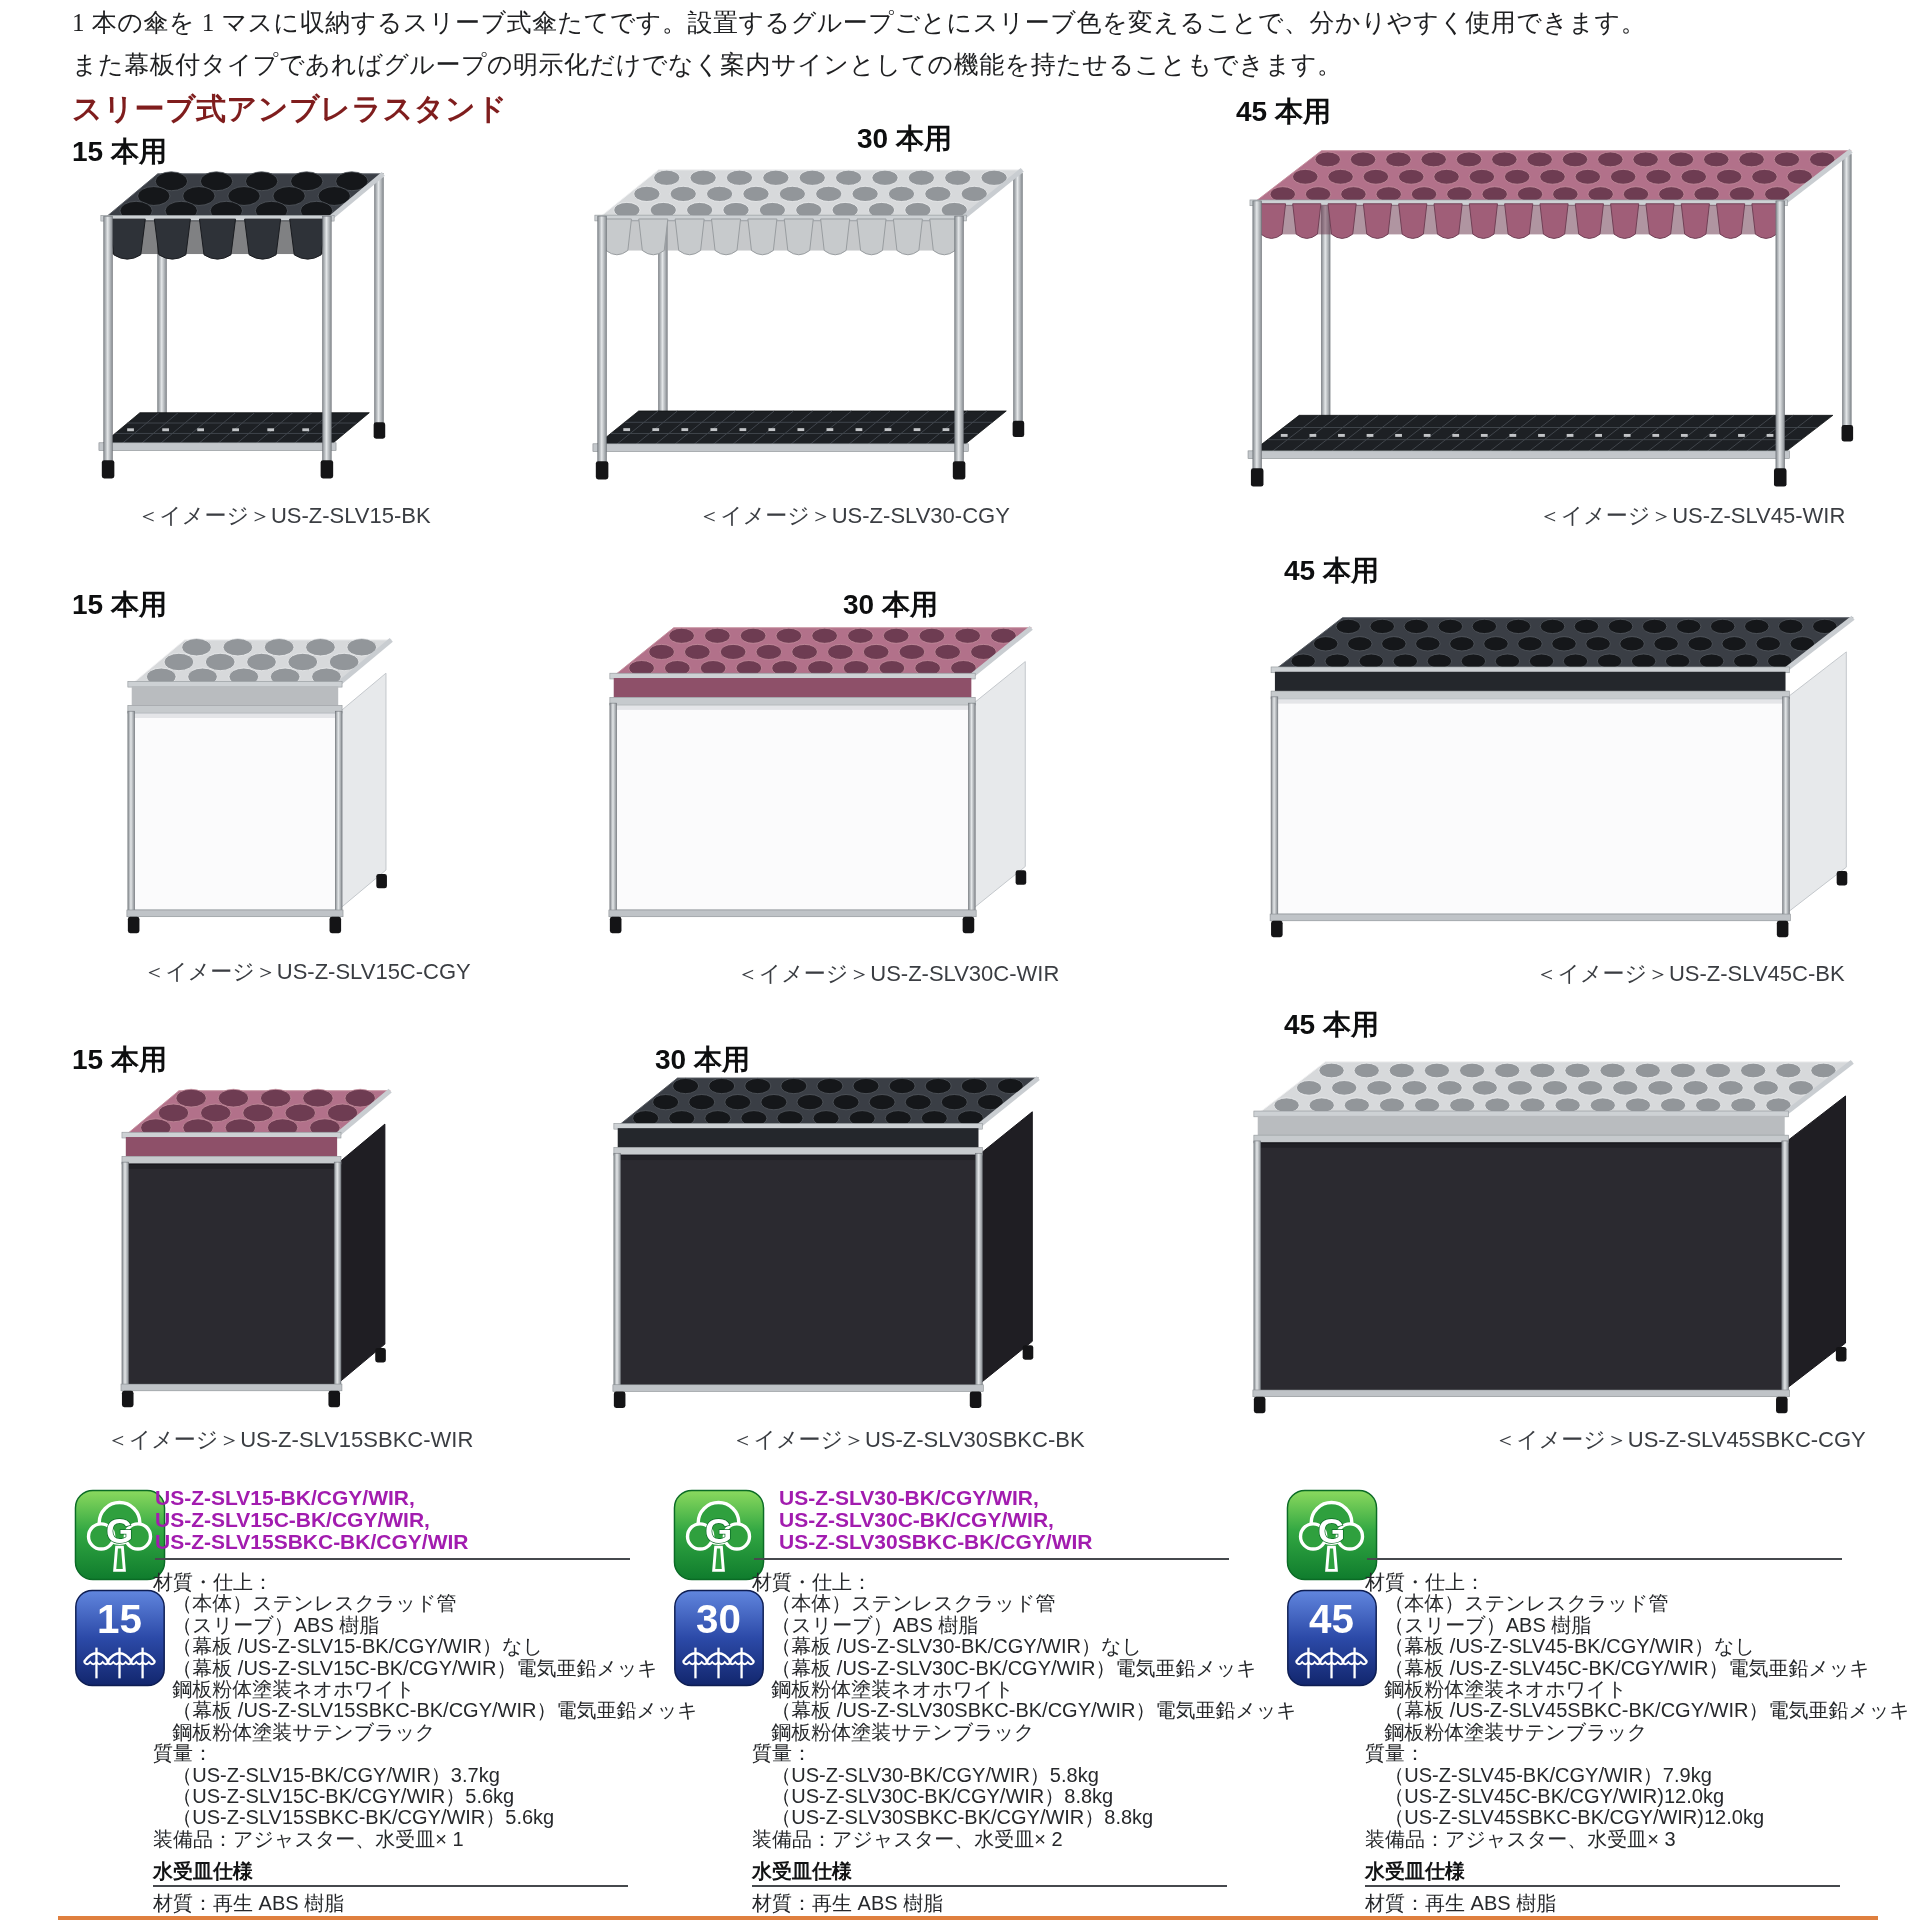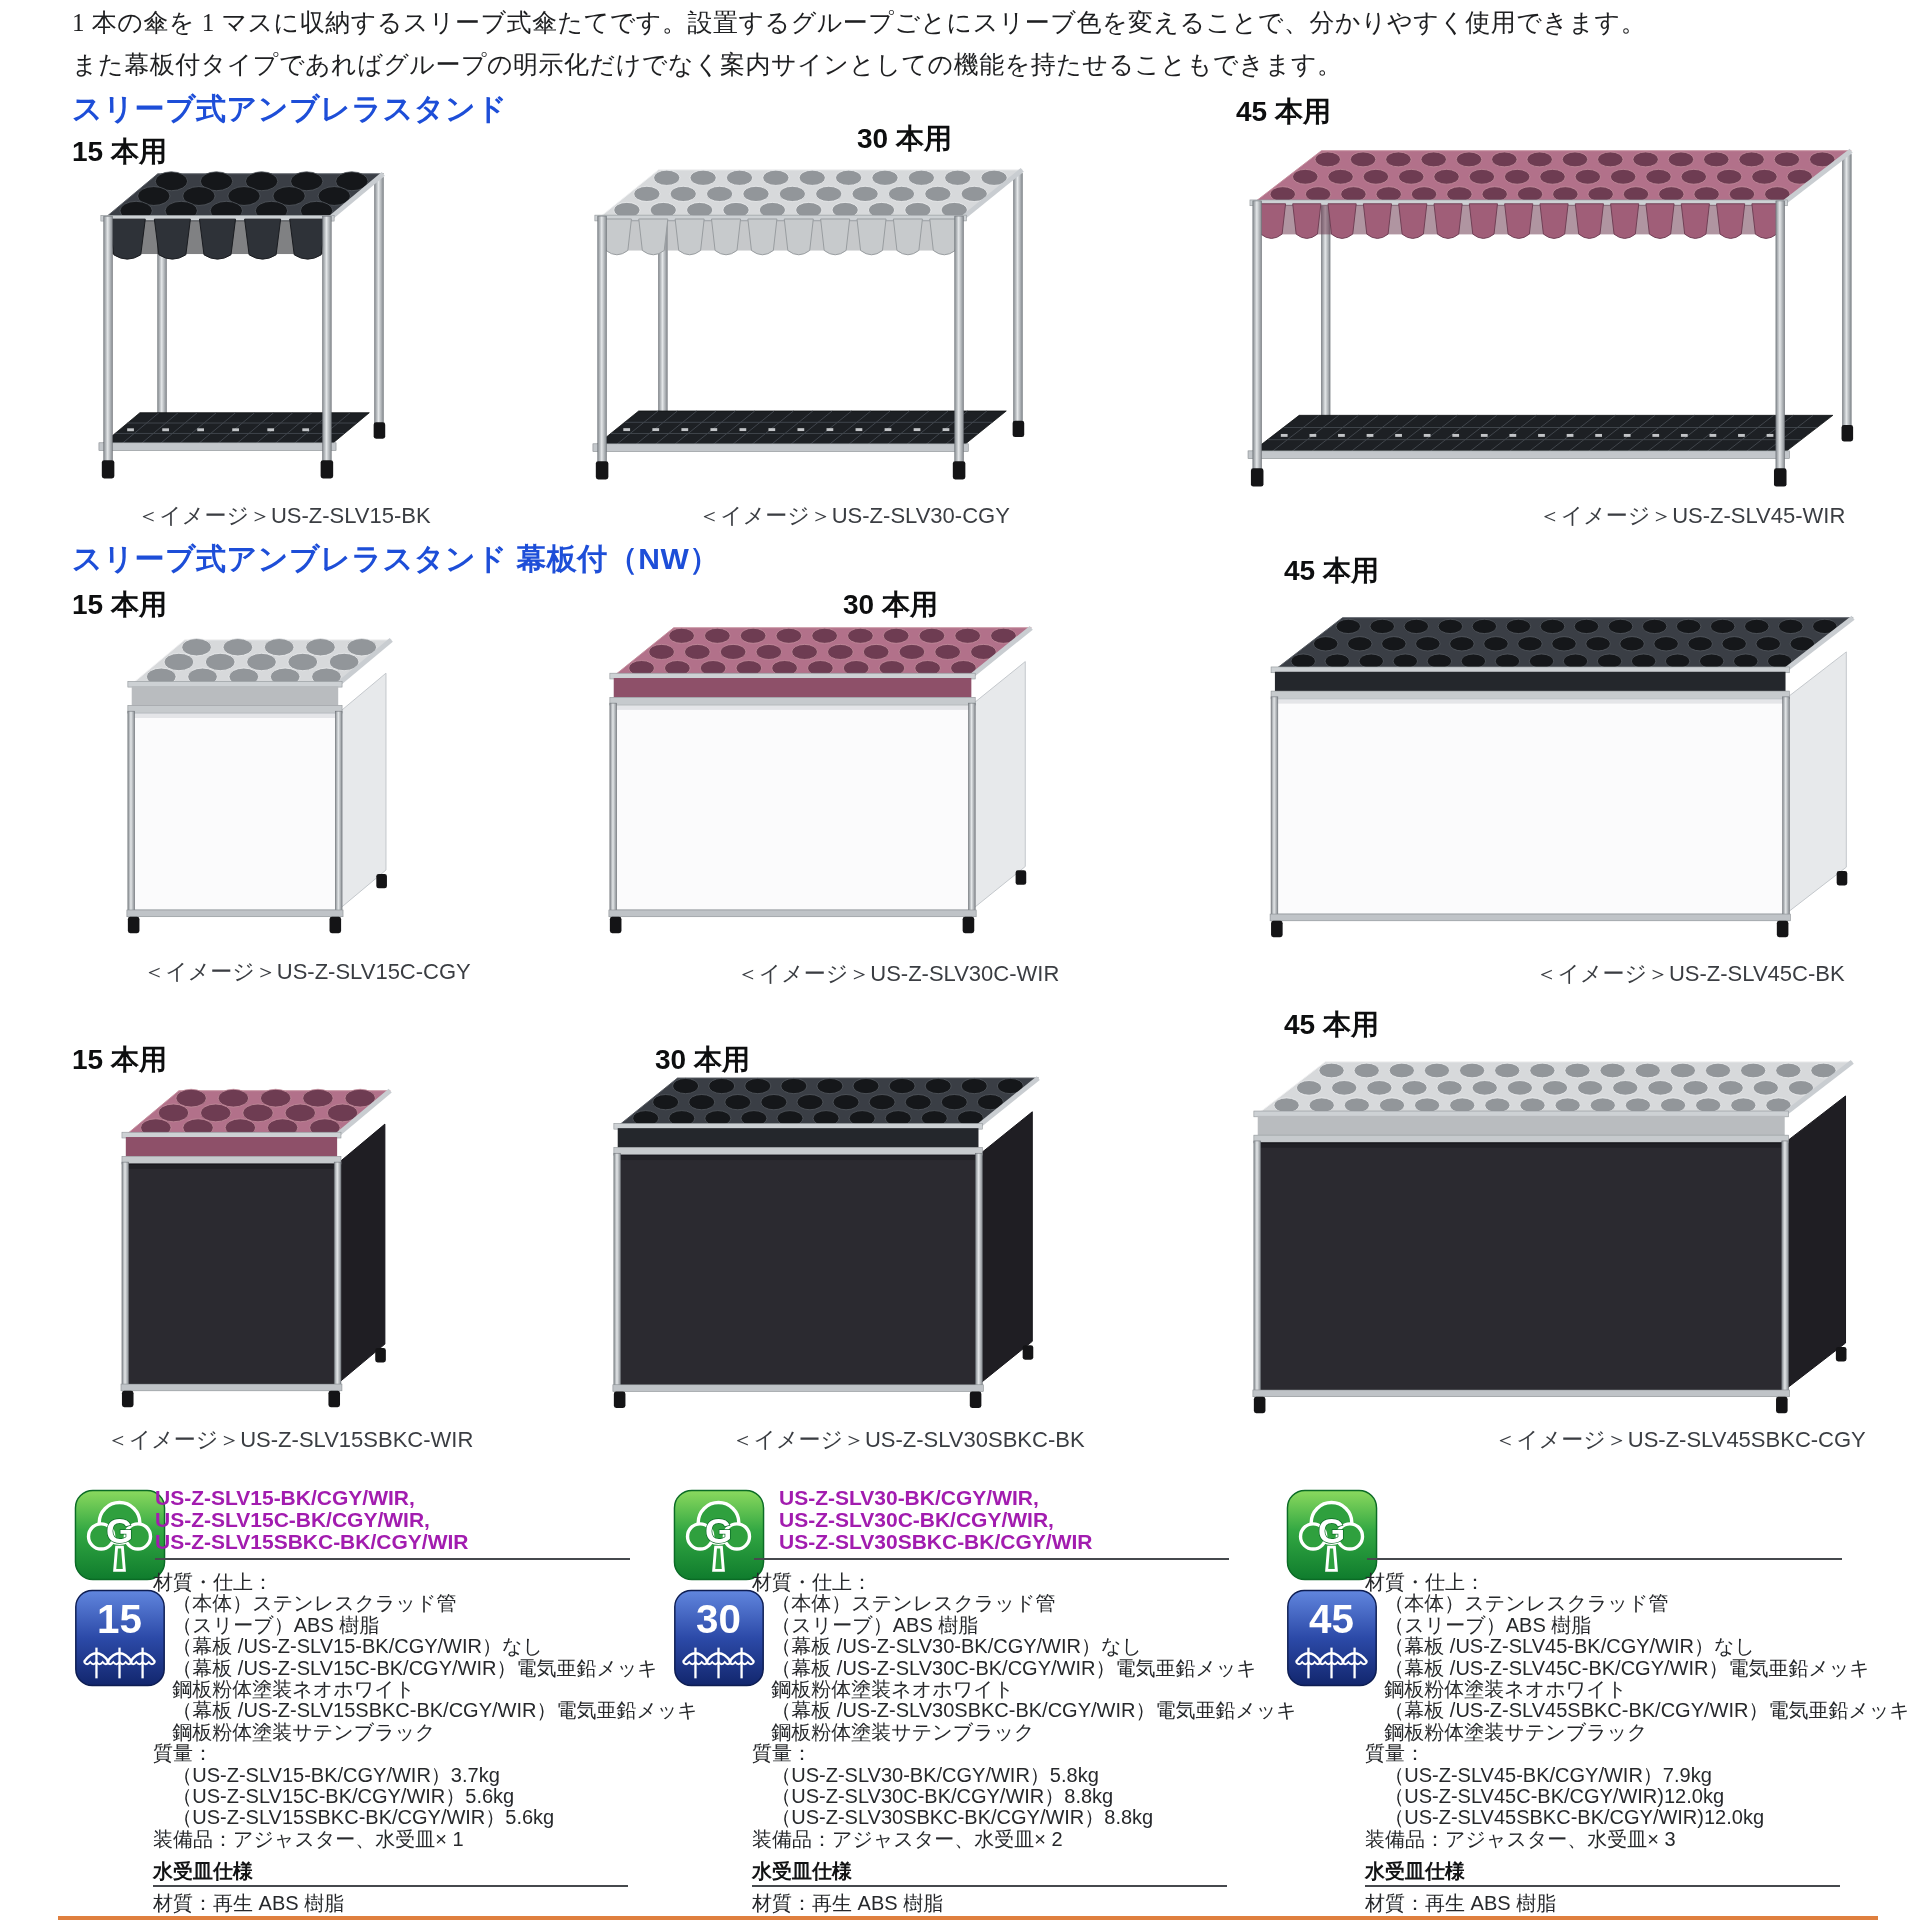--- a/index.html
+++ b/index.html
@@ -1,40 +1,39 @@
 <!DOCTYPE html>
 <html><head>
 <meta charset="utf-8">
 <style>
   html,body{margin:0;padding:0;background:#ffffff;}
   #page{position:relative;width:1931px;height:1931px;background:#ffffff;overflow:hidden;
         font-family:"Liberation Sans","DejaVu Sans",sans-serif;}
   .abs{position:absolute;}
   .intro{font-family:"Liberation Serif","DejaVu Serif",serif;font-size:25px;color:#1e1f21;
          letter-spacing:0.5px;white-space:nowrap;}
-  .sec-title{font-size:30px;font-weight:bold;color:#1d4ed8;white-space:nowrap;letter-spacing:0.5px;}
+  .sec-title{font-size:30px;font-weight:bold;color:#7f1d1d;white-space:nowrap;letter-spacing:0.5px;}
   .size-label{font-size:28px;font-weight:bold;color:#0d0e0f;white-space:nowrap;}
   .caption{font-size:22px;color:#3a3d42;white-space:nowrap;transform:translateX(-50%);}
   .product-figure{pointer-events:none;}
   .model-line{font-size:21px;line-height:22px;font-weight:bold;color:#a21caf;white-space:nowrap;}
   .rule{height:1.9px;background:#46494d;}
   .spec-line{font-size:20px;line-height:21.4px;color:#26282b;white-space:nowrap;}
   .tray-head{font-size:20px;font-weight:bold;color:#121314;white-space:nowrap;}
   .orange-rule{height:3.9px;background:#df7f3e;}
   .badge{width:92px;}
 </style>
 </head>
 <body>
 
 <div id="page">
   <div class="abs intro" style="left:72px;top:5.8px">1 本の傘を 1 マスに収納するスリーブ式傘たてです。設置するグループごとにスリーブ色を変えることで、分かりやすく使用できます。</div>
   <div class="abs intro" style="left:72px;top:48px">また幕板付タイプであればグループの明示化だけでなく案内サインとしての機能を持たせることもできます。</div>
   <div class="abs orange-rule" style="left:58px;top:1916px;width:1820px"></div>
 <div class="abs sec-title" style="left: 72px; top: 89px;">スリーブ式アンブレラスタンド</div>
-    <div class="abs sec-title" style="left: 72px; top: 539px;">スリーブ式アンブレラスタンド 幕板付（NW）</div>
     <div class="abs size-label" style="left: 72px; top: 133px;">15 本用</div>
     <div class="abs size-label" style="left: 857px; top: 120px;">30 本用</div>
     <div class="abs size-label" style="left: 1236px; top: 93px;">45 本用</div>
     <div class="abs size-label" style="left: 72px; top: 586px;">15 本用</div>
     <div class="abs size-label" style="left: 843px; top: 586px;">30 本用</div>
     <div class="abs size-label" style="left: 1284px; top: 552px;">45 本用</div>
     <div class="abs size-label" style="left: 72px; top: 1041px;">15 本用</div>
     <div class="abs size-label" style="left: 655px; top: 1041px;">30 本用</div>
     <div class="abs size-label" style="left: 1284px; top: 1006px;">45 本用</div>
     <div class="abs product-figure" style="left: 97px; top: 166px; width: 294px; height: 328px;"><svg width="294" height="328" viewBox="0 0 305 340">

